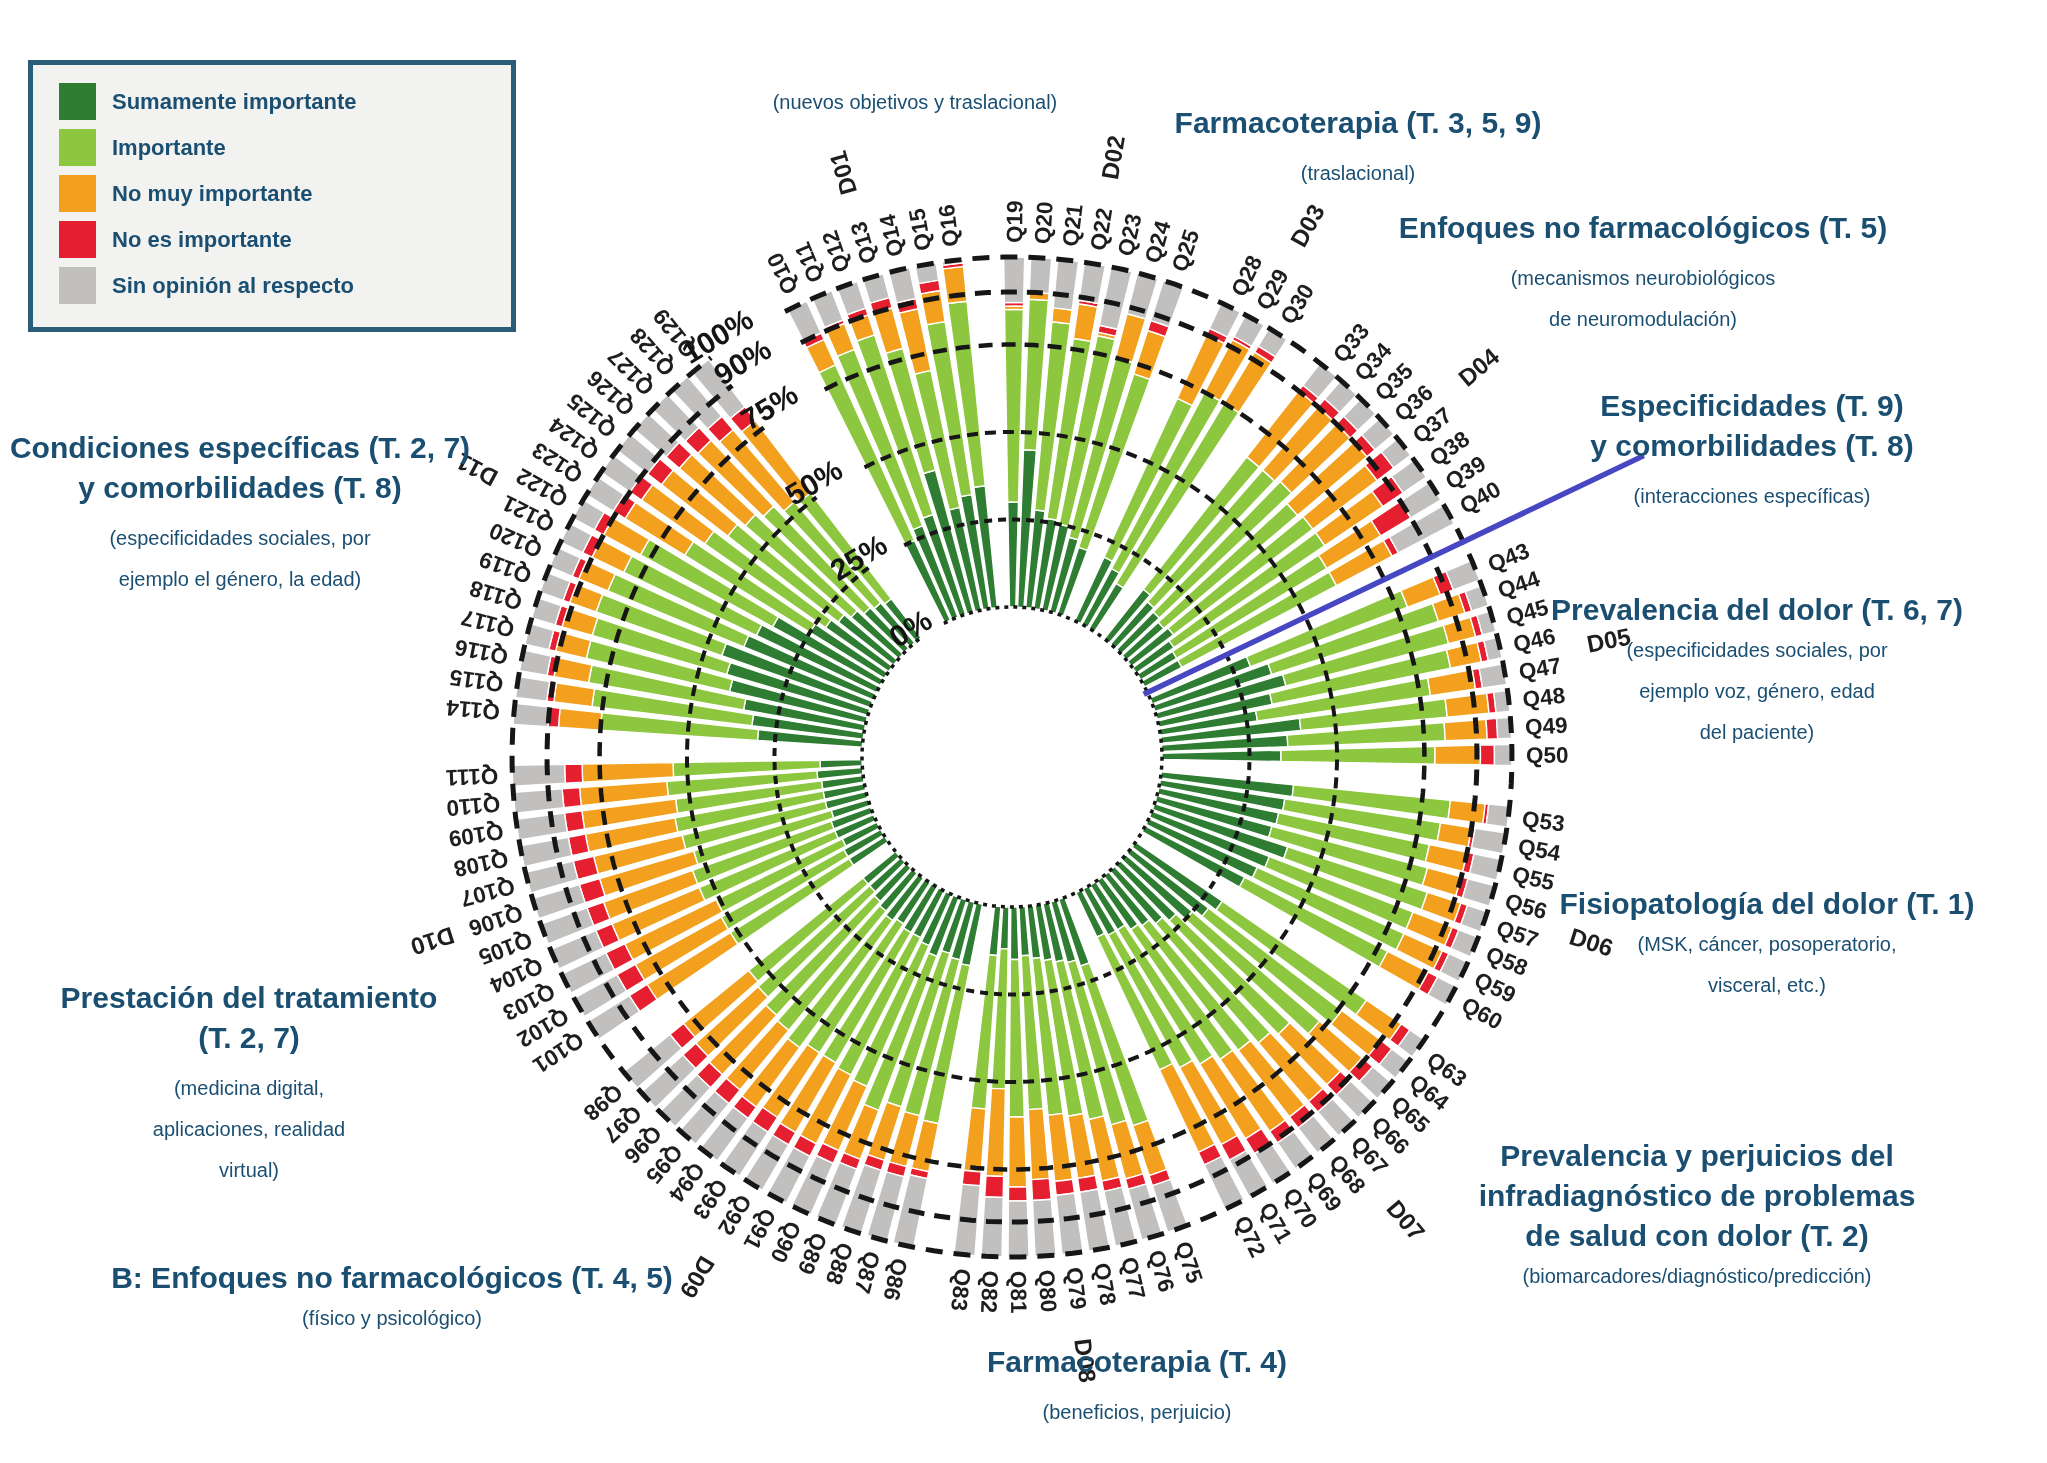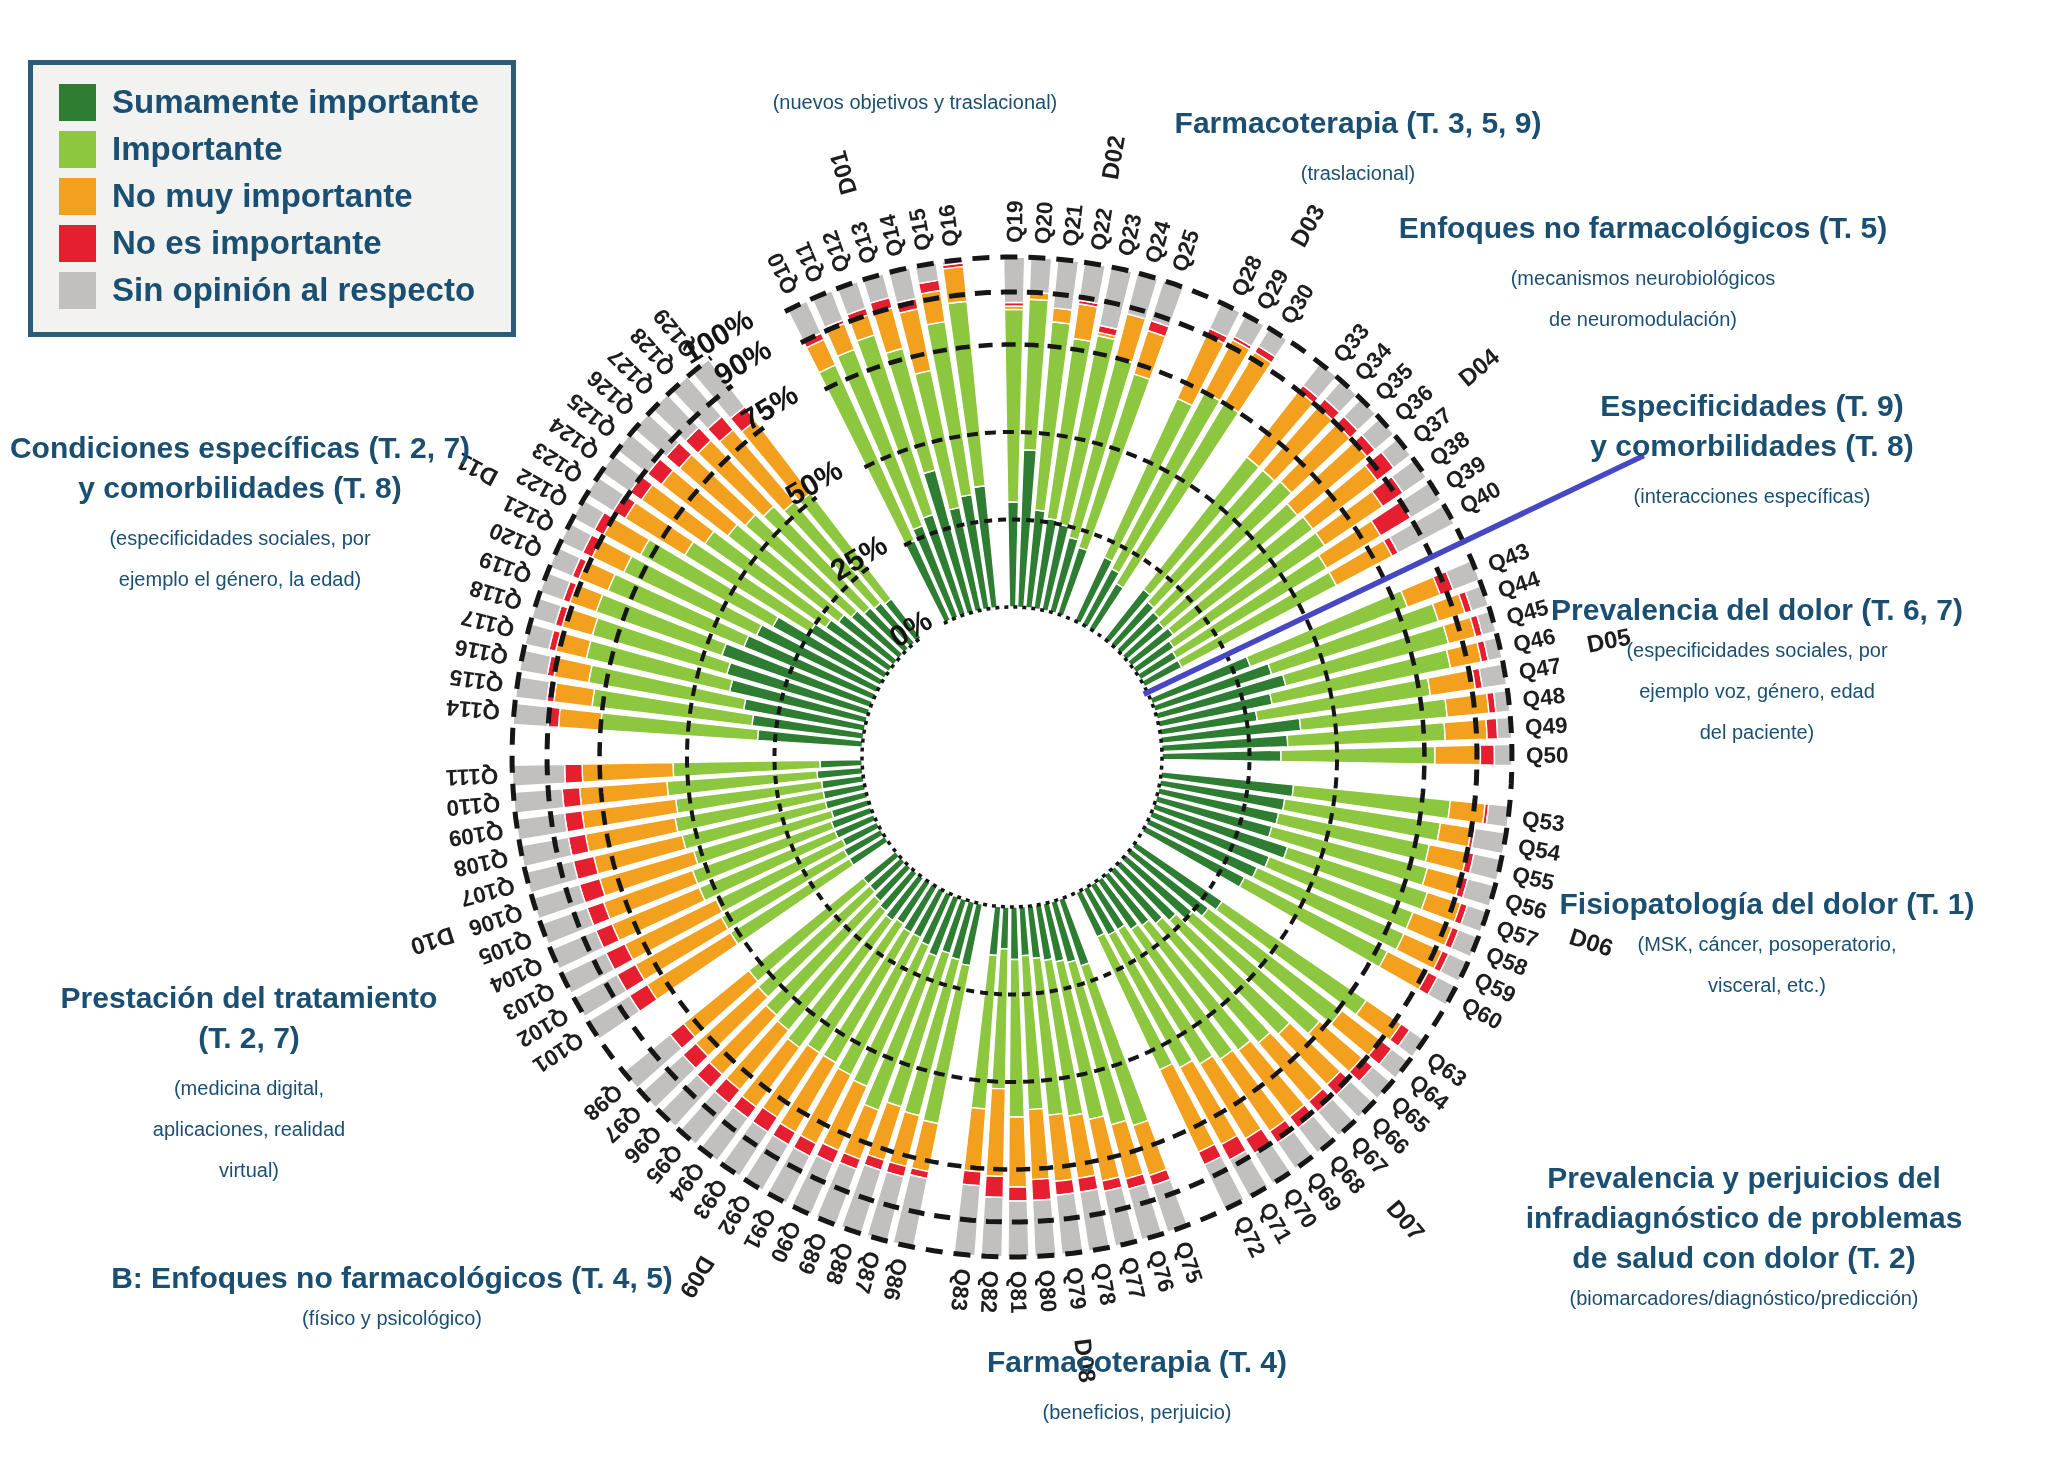--- a/index.html
+++ b/index.html
@@ -3,21 +3,21 @@
 <meta charset="utf-8">
 <style>
   html,body{margin:0;padding:0;background:#ffffff;font-family:"Liberation Sans", sans-serif;}
   .page{position:relative;width:2047px;height:1463px;background:#ffffff;overflow:hidden;}
 
   
   .legend{position:absolute;left:28px;top:60px;width:488px;box-sizing:border-box;
           background:#f2f2f0;border:5px solid #2b5c78;padding:18px 20px 14px 26px;}
   .legend-row{display:flex;align-items:center;margin-bottom:9px;}
   .legend-swatch{width:37px;height:37px;flex:0 0 37px;margin-right:16px;}
-  .legend-label{font-size:33px;font-weight:bold;color:#1b4f72;white-space:nowrap;}
+  .legend-label{font-size:22px;font-weight:bold;color:#1b4f72;white-space:nowrap;}
 
   
   .annot{position:absolute;transform:translateX(-50%);text-align:center;color:#1b4f72;white-space:nowrap;}
   .annot .t{font-size:30px;font-weight:bold;line-height:40px;}
   .annot .s{font-size:20px;font-weight:normal;line-height:41px;}
   .annot .gap{height:10px;}
 
   svg.chart{position:absolute;left:0;top:0;}
 </style>
 </head>
@@ -703,21 +703,21 @@
     <div class="s">ejemplo voz, género, edad</div>
     <div class="s">del paciente)</div>
   </div>
 
   <div class="annot" style="left:1767px;top:884px;">
     <div class="t">Fisiopatología del dolor (T. 1)</div>
     <div class="s">(MSK, cáncer, posoperatorio,</div>
     <div class="s">visceral, etc.)</div>
   </div>
 
-  <div class="annot" style="left:1744px;top:1136px;margin-top:22px;">
+  <div class="annot" style="left:1697px;top:1136px;">
     <div class="t">Prevalencia y perjuicios del</div>
     <div class="t">infradiagnóstico de problemas</div>
     <div class="t">de salud con dolor (T. 2)</div>
     <div class="s">(biomarcadores/diagnóstico/predicción)</div>
   </div>
 
   <div class="annot" style="left:1137px;top:1342px;">
     <div class="t">Farmacoterapia (T. 4)</div>
     <div class="gap"></div>
     <div class="s">(beneficios, perjuicio)</div>

